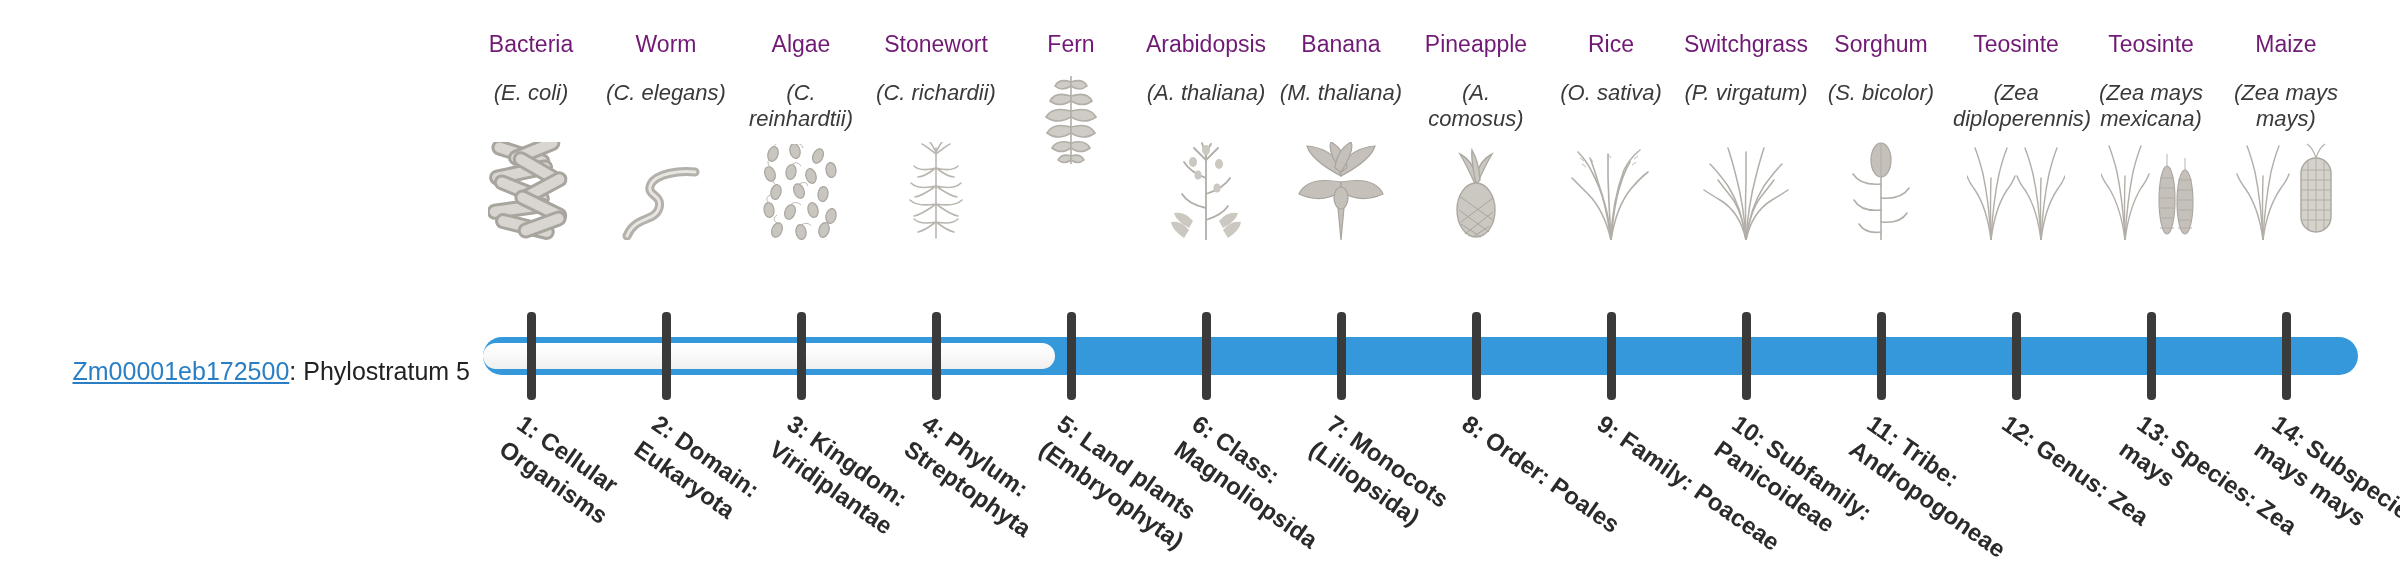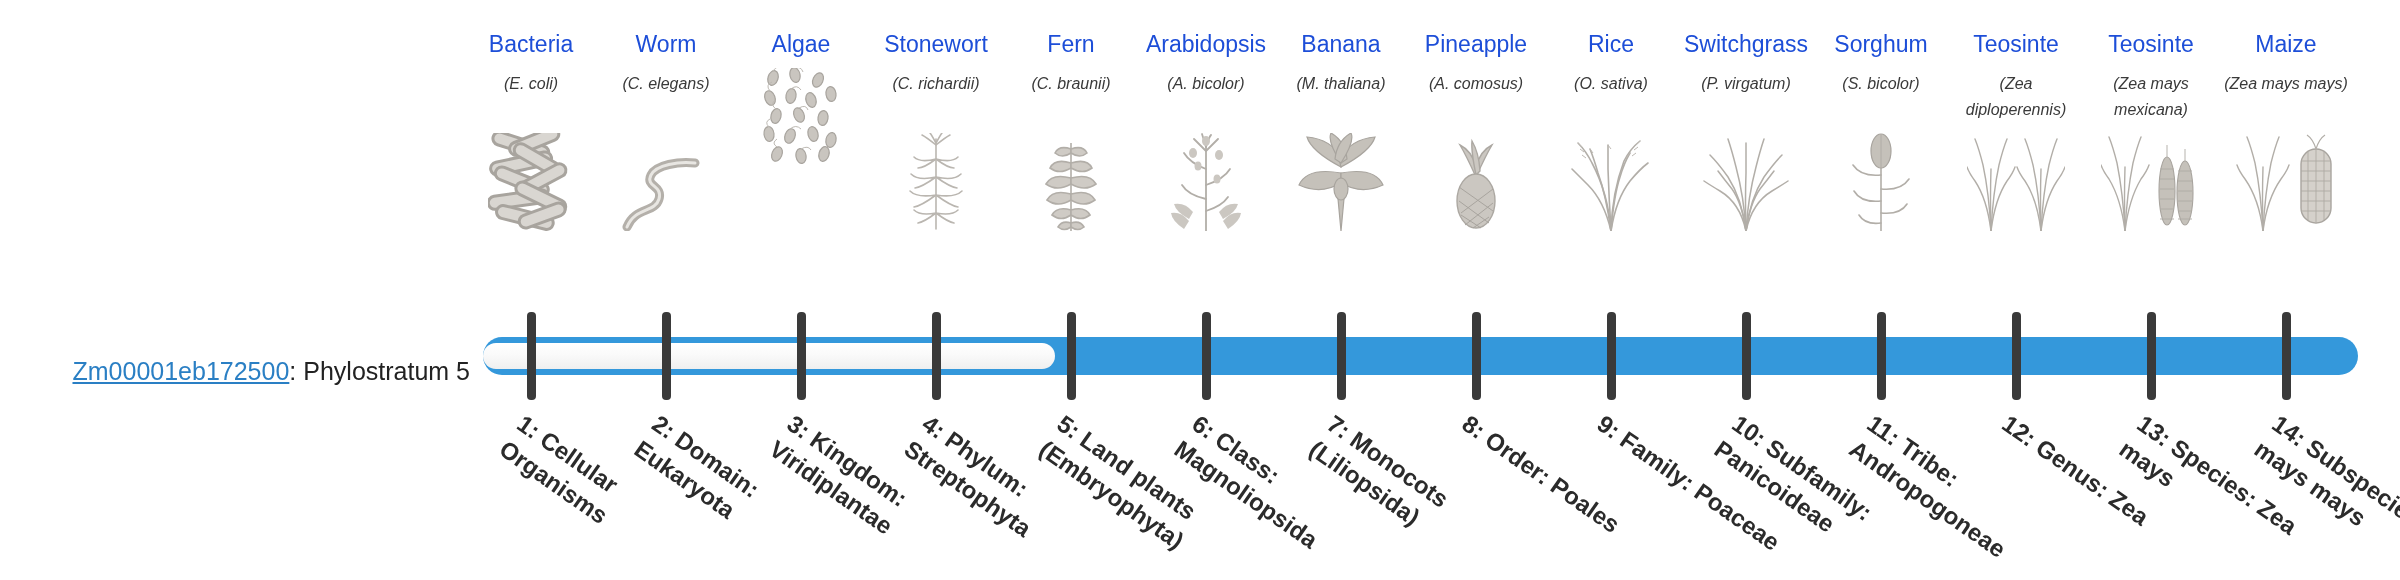--- a/index.html
+++ b/index.html
@@ -47,32 +47,32 @@
   .col {
     position: absolute;
     top: 30px;
     width: 126px;
     margin-left: -63px;
     text-align: center;
   }
   .common-name {
     font-size: 23px;
     line-height: 28px;
-    color: #1d4ed8;
+    color: #701a75;
     height: 30px;
     white-space: nowrap;
     overflow: visible;
   }
   .sci-name {
-    font-size: 16px;
+    font-size: 22px;
     line-height: 26px;
     font-style: italic;
     color: #3a3a3a;
     height: 56px;
-    margin-top: 11px;
+    margin-top: 20px;
     word-break: normal;
   }
   .organism-art {
     height: 100px;
     margin-top: 4px;
     display: flex;
     align-items: flex-end;
     justify-content: center;
   }
   .organism-art svg { display: block; }
@@ -163,20 +163,21 @@
         <div class="sci-name">(C. elegans)</div>
         <div class="organism-art">
           <svg id="art-worm-icon" width="90" height="74" viewBox="0 0 90 74">
     <path d="M6 70 C 14 50, 34 56, 38 42 C 42 28, 24 30, 30 18 C 35 8, 58 4, 74 6" stroke="#b4b0aa" stroke-width="9" fill="none" stroke-linecap="round"></path>
     <path d="M6 70 C 14 50, 34 56, 38 42 C 42 28, 24 30, 30 18 C 35 8, 58 4, 74 6" stroke="#e8e6e2" stroke-width="3" fill="none" stroke-linecap="round"></path>
   </svg>
         </div>
       </div>
       <div class="col" style="left: 801px;">
         <div class="common-name">Algae</div>
+        <div class="sci-name">(C. reinhardtii)</div>
         <div class="organism-art">
           <svg id="art-algae-icon" width="80" height="96" viewBox="0 0 80 96">
     <g fill="#c9c5bf" stroke="#a8a49e" stroke-width="1.2">
       <ellipse cx="12" cy="10" rx="5" ry="7.5" transform="rotate(18 12 10)"></ellipse>
       <ellipse cx="34" cy="7" rx="5" ry="7.5" transform="rotate(-12 34 7)"></ellipse>
       <ellipse cx="57" cy="12" rx="5" ry="7.5" transform="rotate(24 57 12)"></ellipse>
       <ellipse cx="70" cy="26" rx="5" ry="7.5" transform="rotate(-8 70 26)"></ellipse>
       <ellipse cx="9" cy="30" rx="5" ry="7.5" transform="rotate(-20 9 30)"></ellipse>
       <ellipse cx="30" cy="28" rx="5" ry="7.5" transform="rotate(10 30 28)"></ellipse>
       <ellipse cx="50" cy="32" rx="5" ry="7.5" transform="rotate(-16 50 32)"></ellipse>
@@ -217,21 +218,20 @@
       <path d="M39 26 q-16 4 -22 -2 M39 26 q16 4 22 -2 M39 26 q-12 9 -18 9 M39 26 q12 9 18 9"></path>
       <path d="M39 44 q-18 4 -25 -3 M39 44 q18 4 25 -3 M39 44 q-14 10 -21 11 M39 44 q14 10 21 11"></path>
       <path d="M39 62 q-19 3 -26 -4 M39 62 q19 3 26 -4 M39 62 q-15 11 -22 12 M39 62 q15 11 22 12"></path>
       <path d="M39 80 q-16 3 -22 -3 M39 80 q16 3 22 -3 M39 80 q-12 9 -18 10 M39 80 q12 9 18 10"></path>
     </g>
   </svg>
         </div>
       </div>
       <div class="col" style="left: 1071px;">
         <div class="common-name">Fern</div>
-        <div class="sci-name">(C. braunii)</div>
         <div class="organism-art">
           <svg id="art-fern-icon" width="84" height="98" viewBox="0 0 84 98">
     <g stroke="#b2aea8" stroke-width="1.6" fill="#cfcbc5">
       <path d="M42 98 L42 10" fill="none"></path>
       <g>
         <path d="M42 16 q-12 -4 -16 4 q7 6 16 0z"></path>
                 <path d="M42 16 q12 -4 16 4 q-7 6 -16 0z"></path>
         <path d="M42 30 q-16 -5 -21 5 q9 7 21 0z"></path>
                 <path d="M42 30 q16 -5 21 5 q-9 7 -21 0z"></path>
         <path d="M42 45 q-19 -5 -25 6 q11 8 25 0z"></path>
@@ -242,21 +242,21 @@
                 <path d="M42 77 q14 -4 19 5 q-9 7 -19 0z"></path>
         <path d="M42 90 q-9 -3 -13 4 q6 5 13 0z"></path>
                 <path d="M42 90 q9 -3 13 4 q-6 5 -13 0z"></path>
       </g>
     </g>
   </svg>
         </div>
       </div>
       <div class="col" style="left: 1206px;">
         <div class="common-name">Arabidopsis</div>
-        <div class="sci-name">(A. bicolor)</div>
+        <div class="sci-name">(A. thaliana)</div>
         <div class="organism-art">
           <svg id="art-arabidopsis-icon" width="74" height="98" viewBox="0 0 74 98">
     <g stroke="#b2aea8" stroke-width="1.8" fill="none" stroke-linecap="round">
       <path d="M37 98 L37 14"></path>
       <path d="M37 36 q-16 -6 -22 -16 M37 52 q18 -6 24 -16 M37 66 q-18 -4 -24 -14 M37 78 q16 -5 22 -14"></path>
       <path d="M37 18 q-8 -8 -12 -12 M37 18 q8 -8 12 -12 M37 14 q-3 -10 -4 -13 M37 14 q3 -10 5 -12"></path>
     </g>
     <g fill="#cbc7c1">
       <ellipse cx="24" cy="20" rx="4" ry="5"></ellipse>
               <ellipse cx="50" cy="22" rx="4" ry="5"></ellipse>

